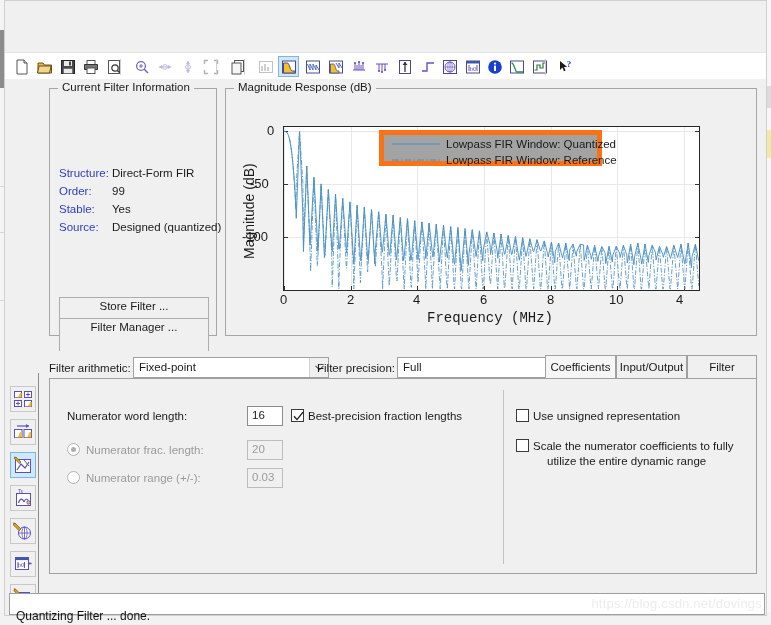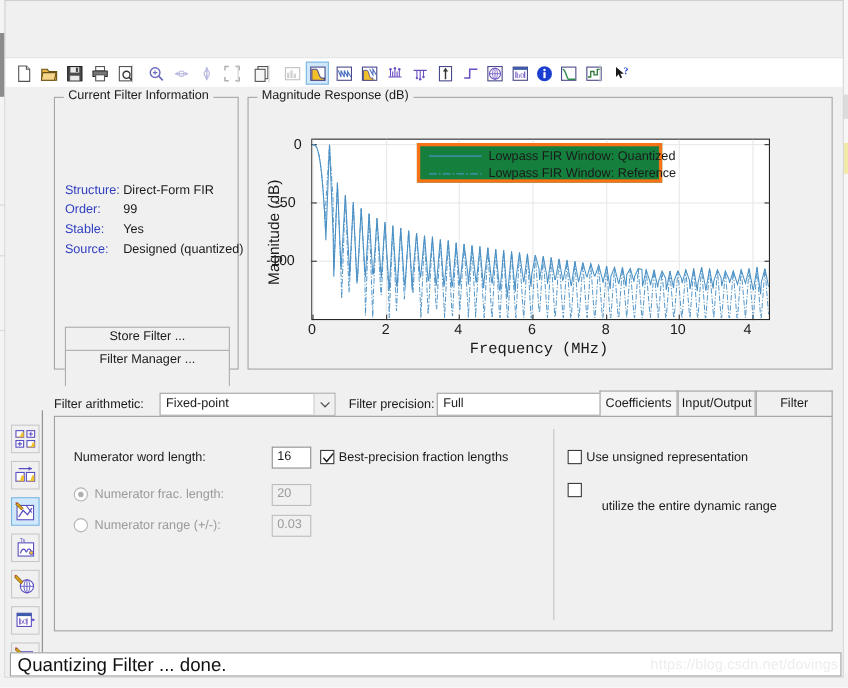--- a/index.html
+++ b/index.html
@@ -215,22 +215,22 @@
   }
   .ylab-rot {
     position: absolute;
     transform-origin: 0 0;
     transform: rotate(-90deg);
     font-size: 14px; color: #1a1a1a;
     white-space: nowrap;
   }
   .legend-box {
     position: absolute;
-    background: #15803d;
-    border: 3px solid #f97316;
+    background: #a3a3a3;
+    border: 5px solid #f97316;
     box-sizing: border-box;
   }
   .legend-row { position: absolute; font-size: 11.5px; color: #1a1a1a; white-space: nowrap; }
 
   
   #qpanel {
     position: absolute; left: 44px; top: 270px; width: 708px; height: 250px;
     background: #f0f0f0;
   }
   .fld-label { position: absolute; font-size: 11.5px; color: #1a1a1a; white-space: nowrap; }
@@ -305,22 +305,22 @@
   }
 
   
   .statusbar {
     position: absolute; left: 4px; top: 592px; width: 756px; height: 22px;
     background: #ffffff;
     border: 1px solid #9e9e9e;
     box-sizing: border-box;
   }
   .status-text {
-    position: absolute; left: 6px; top: 1px;
-    font-size: 17px; color: #111;
+    position: absolute; left: 6px; top: 15px;
+    font-size: 12px; color: #111;
     white-space: nowrap;
   }
   .watermark {
     position: absolute; right: 2px; top: 2px;
     font-size: 13px; color: #ededed;
     white-space: nowrap;
     letter-spacing: 0.2px;
   }
 </style>
 </head>
@@ -707,21 +707,21 @@
             </svg>
             <div class="legend-row" style="left:62px; top:19px;">Lowpass FIR Window: Reference</div>
           </div>
 
         </div>
       </div>
 
       <div id="qpanel">
 
         <div class="fld-label" style="left:0px; top:11px;">Filter arithmetic:</div>
-        <div class="combo" style="left:84px; top:6px; width:160px;margin-left:12px;">
+        <div class="combo" style="left:84px; top:6px; width:196px;">
           <div class="cval">Fixed-point</div>
           <div class="carrow">
             <svg width="9" height="6" viewBox="0 0 9 6">
                 <path d="M0.5 0.8 L4.5 4.8 L8.5 0.8" fill="none" stroke="#505050" stroke-width="1.1"></path>
               </svg>
           </div>
         </div>
 
         <div class="fld-label" style="left:268px; top:11px;">Filter precision:</div>
         <div class="combo" style="left:348px; top:6px; width:175px;">
@@ -766,20 +766,21 @@
           <div class="textbox disabled" style="left:197px; top:89px; width:36px;">
             <div class="tval">0.03</div>
           </div>
 
           <div class="vsep" style="left:453px; top:11px; height:174px;"></div>
 
           <div class="cbox" style="left:466px; top:30px;"></div>
           <div class="fld-label" style="left:483px; top:31px;">Use unsigned representation</div>
 
           <div class="cbox" style="left:466px; top:60px;"></div>
+          <div class="fld-label" style="left:483px; top:61px;">Scale the numerator coefficients to fully</div>
           <div class="fld-label" style="left:497px; top:76px;">utilize the entire dynamic range</div>
 
         </div>
       </div>
 
     </div>
 
     <div class="statusbar">
       <div class="status-text">Quantizing Filter ... done.</div>
       <div class="watermark">https://blog.csdn.net/dovings</div>

